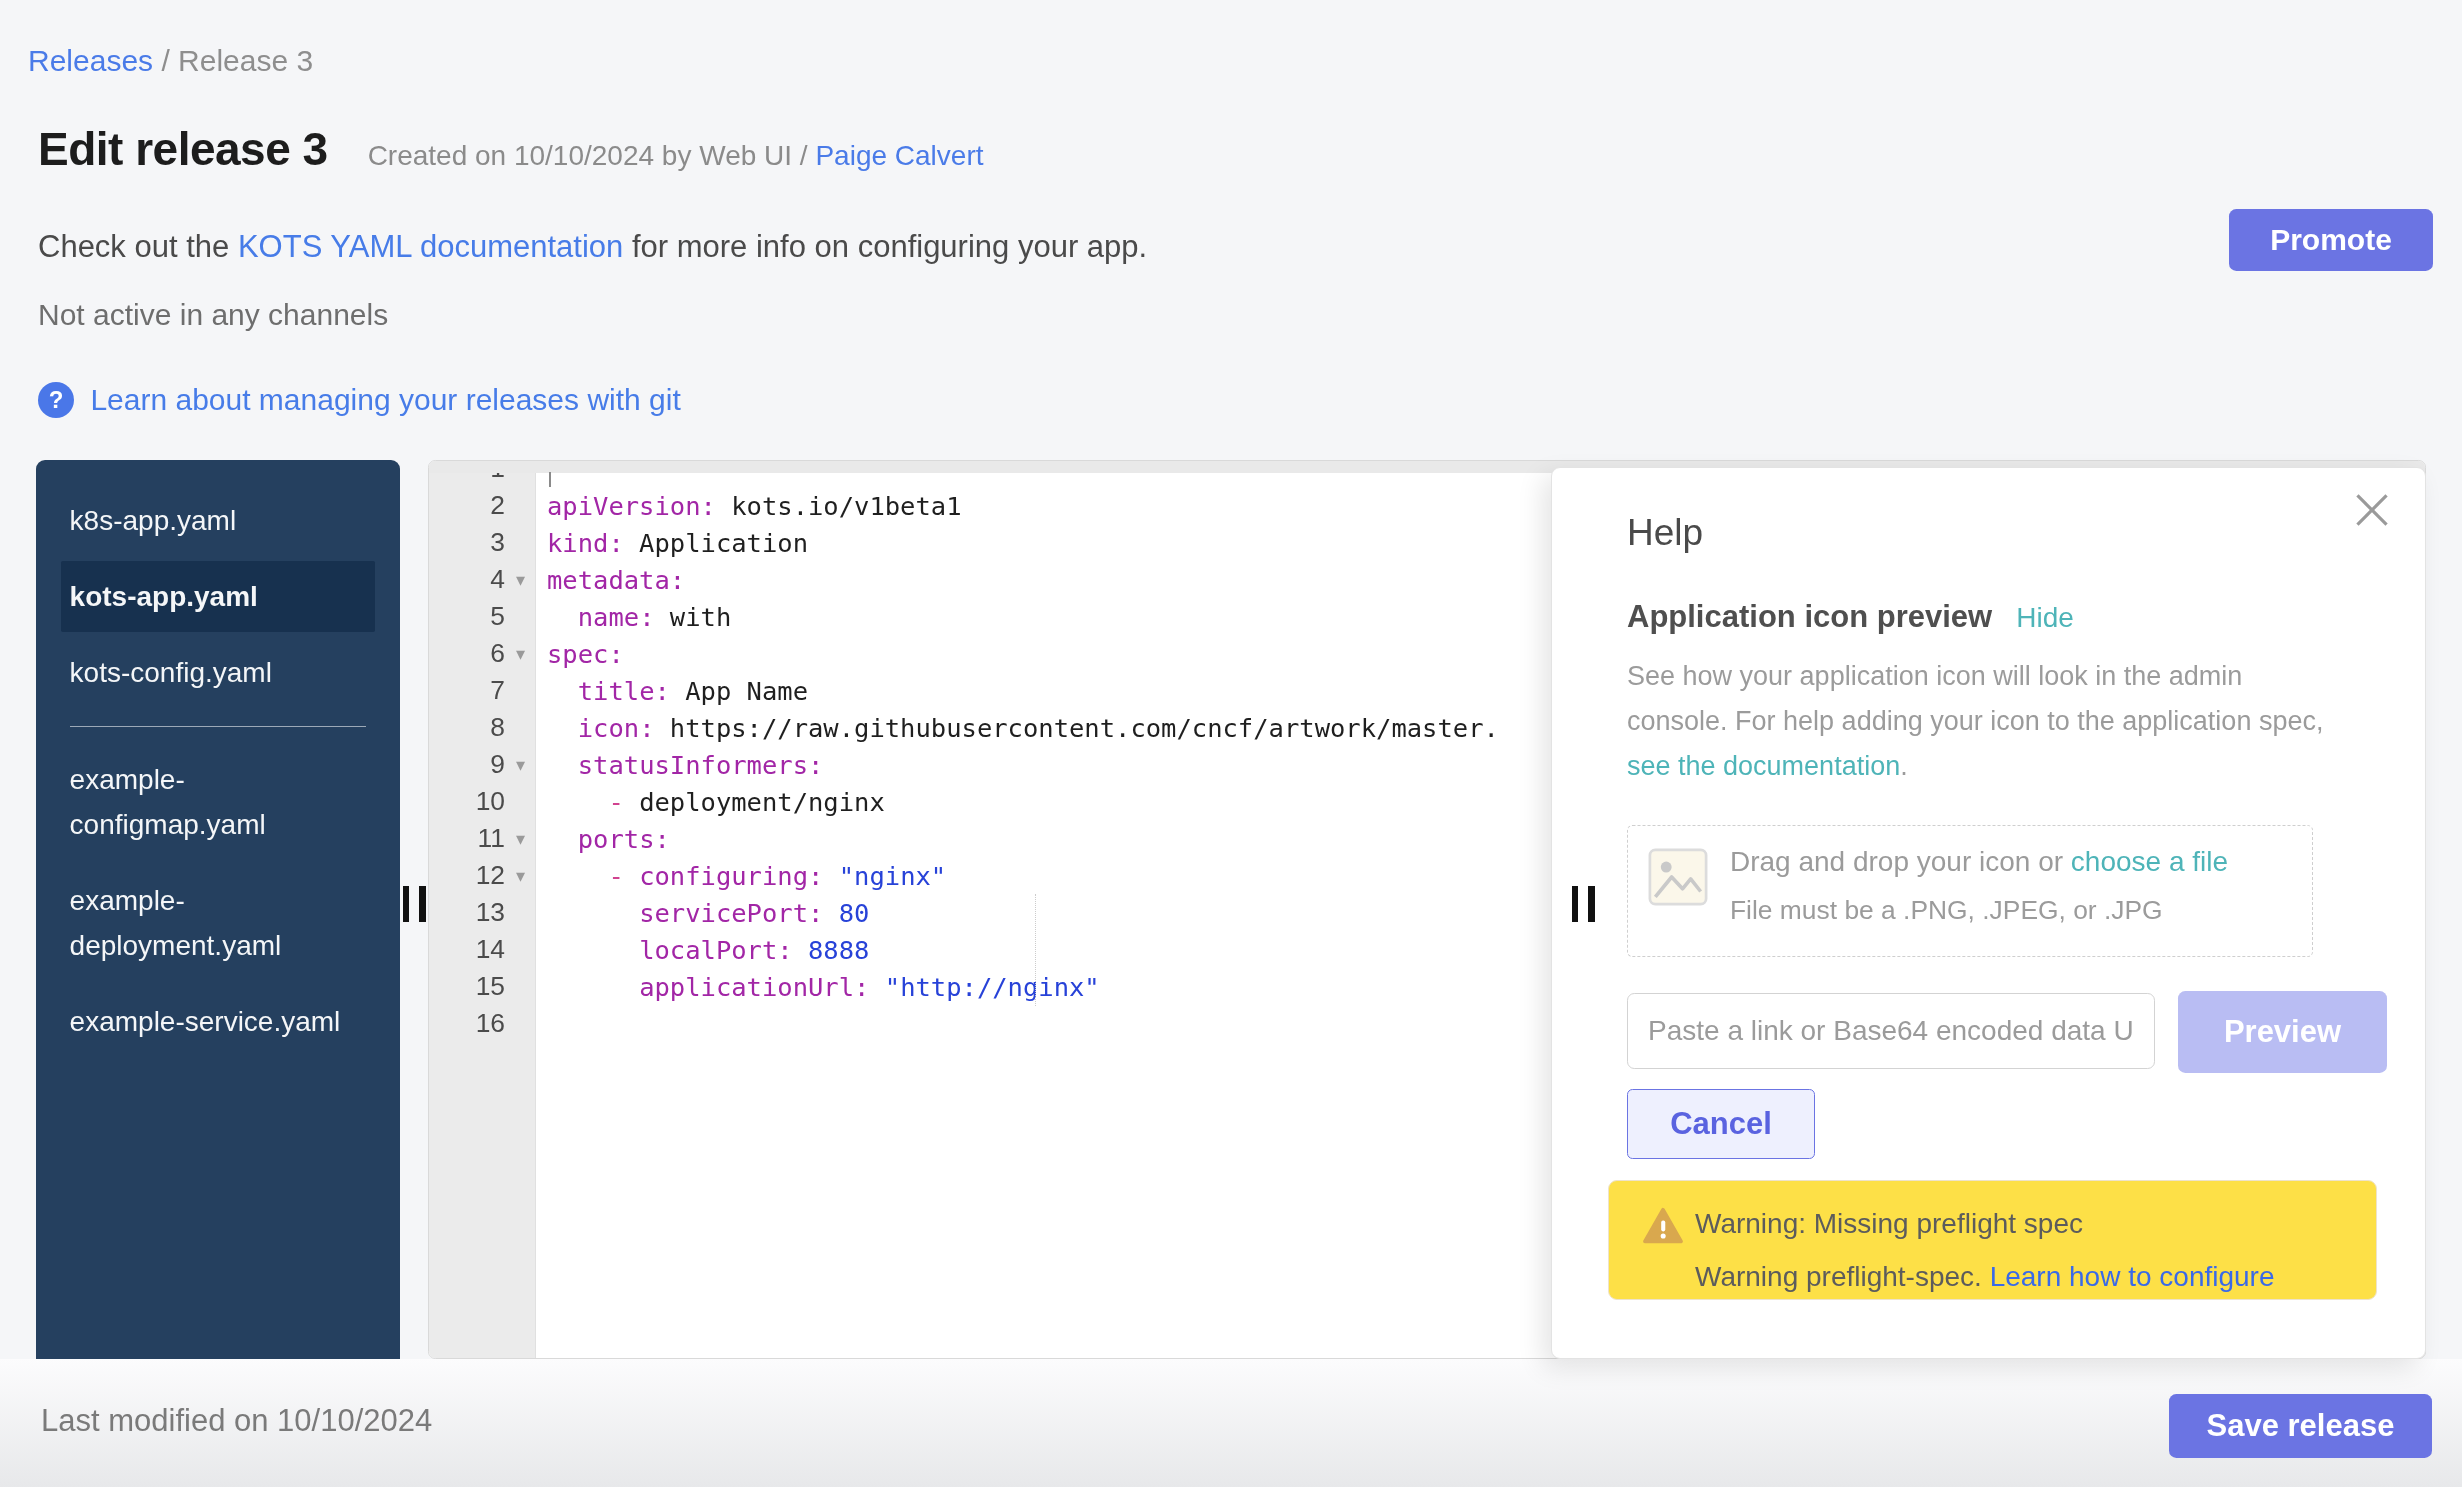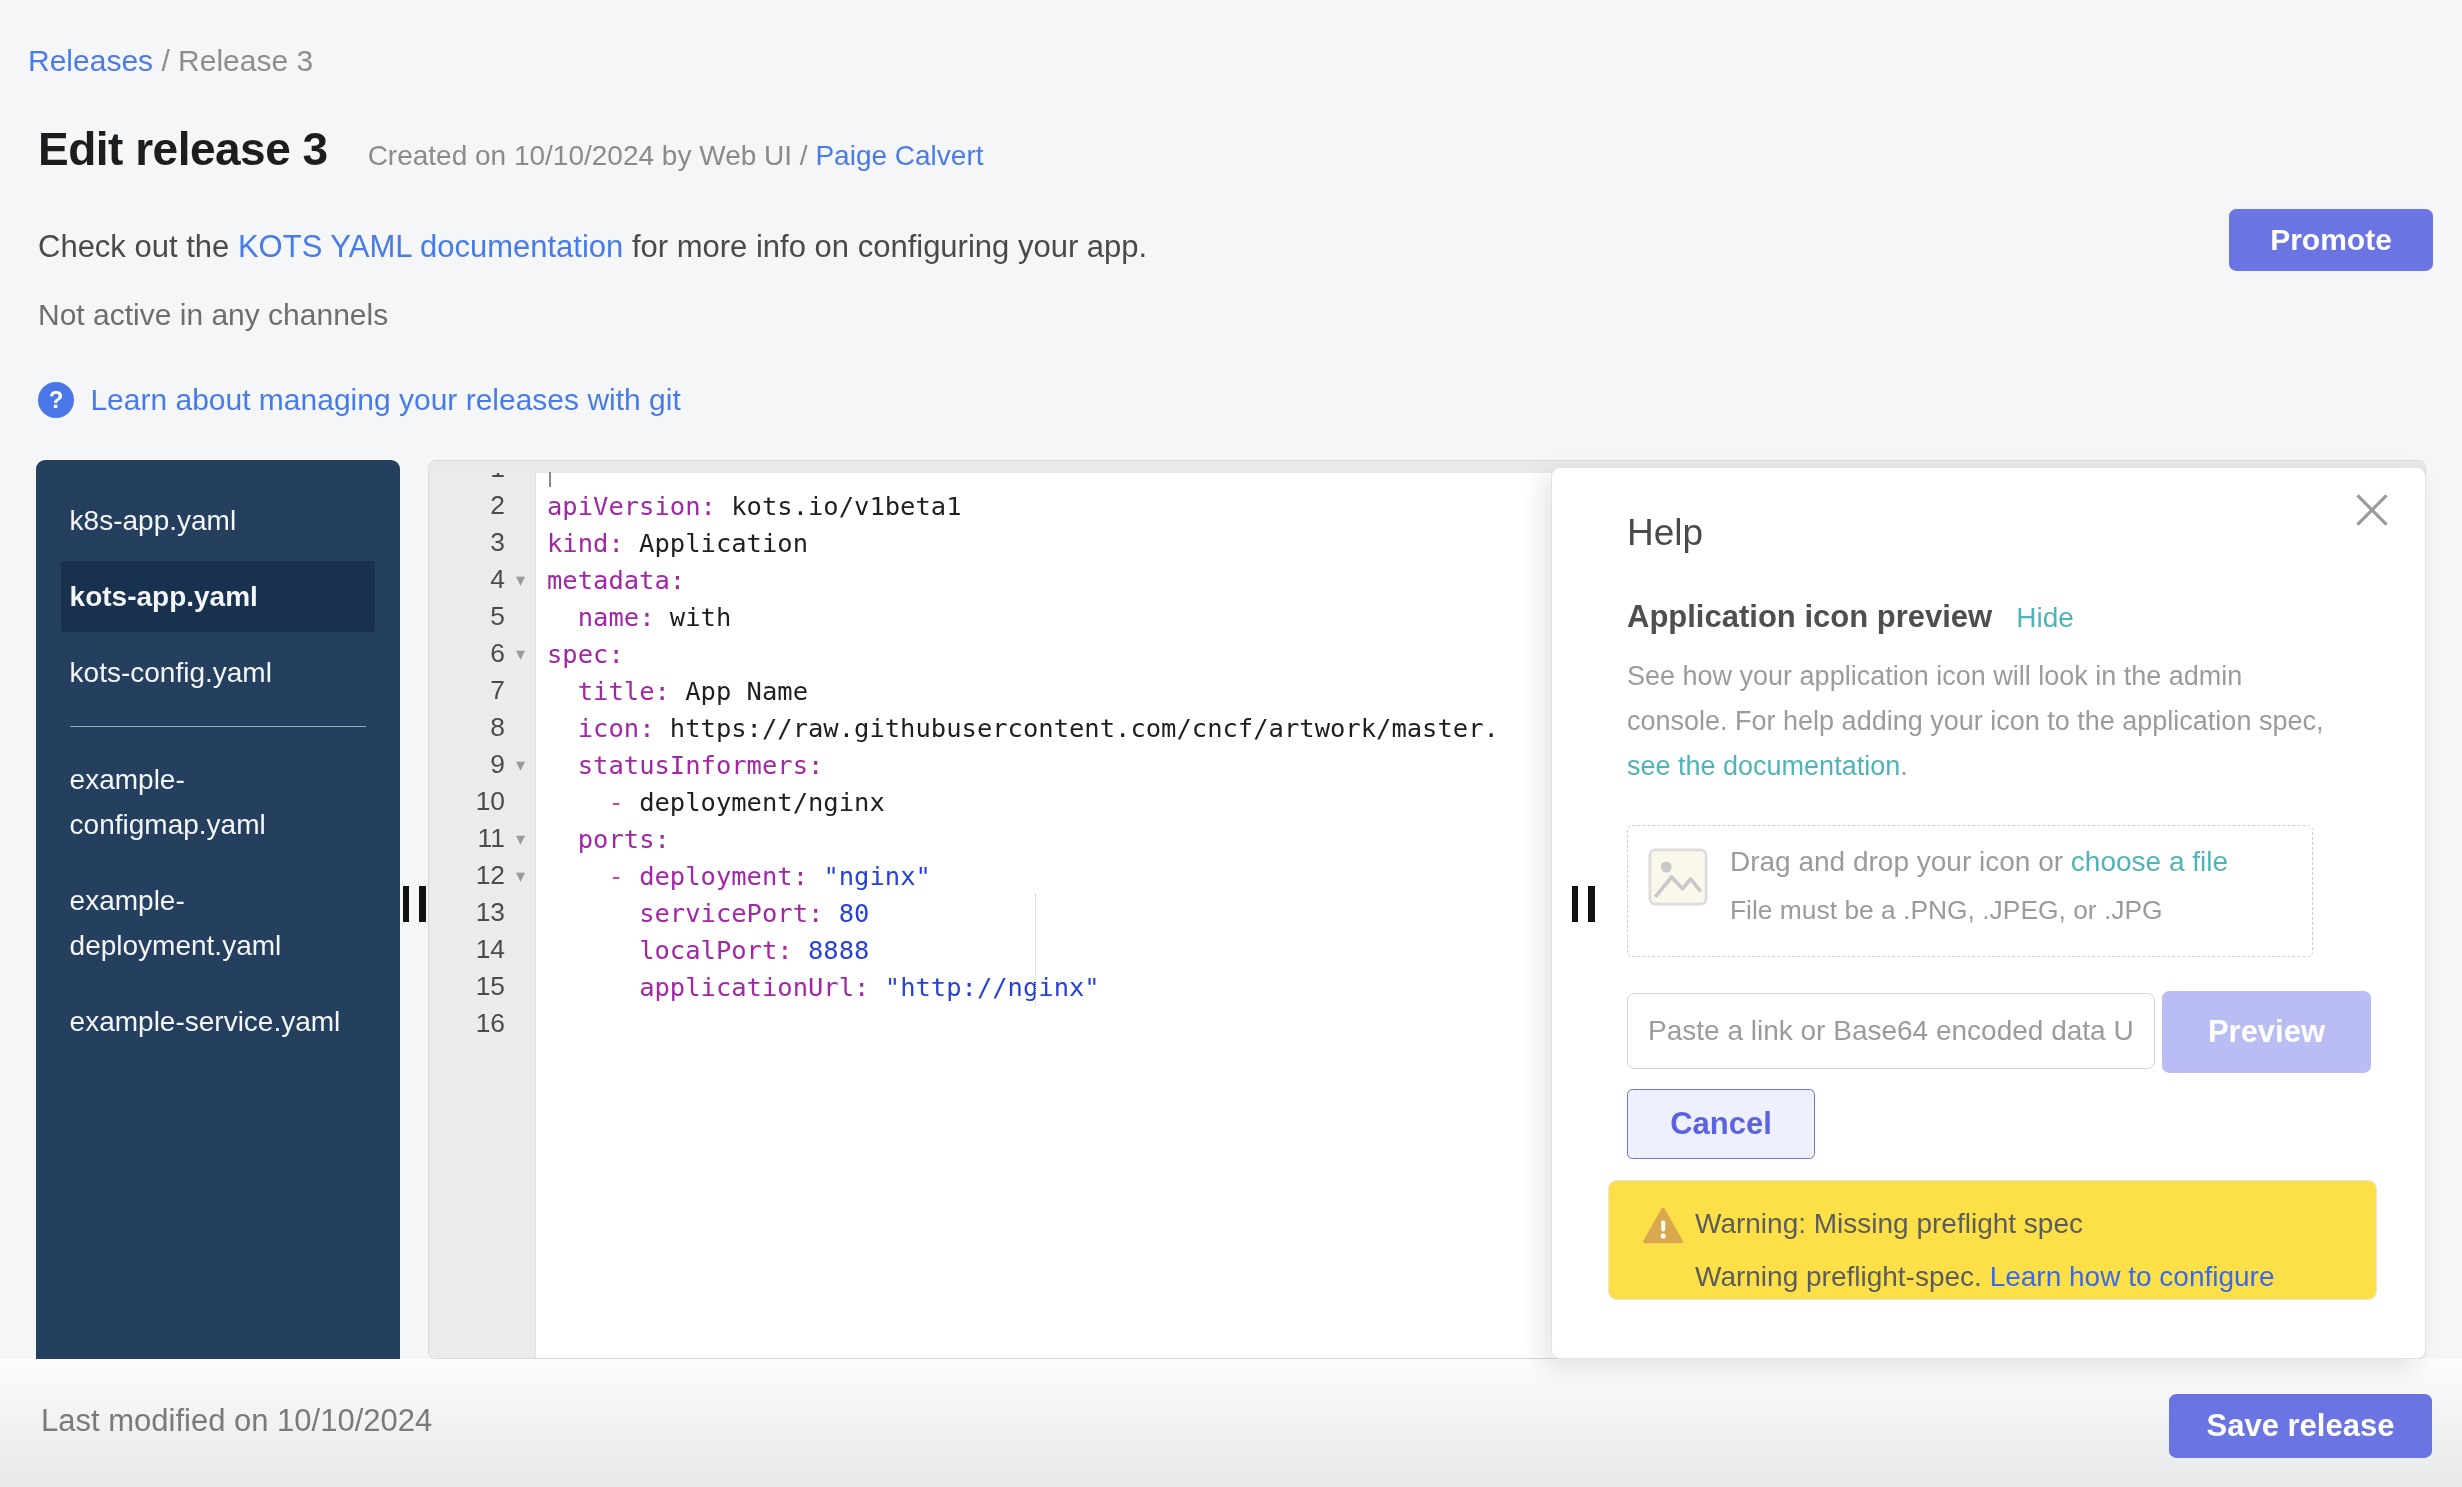--- a/index.html
+++ b/index.html
@@ -71,21 +71,21 @@
   .hide-link{font-size:28px;}
   .help-desc{position:absolute;left:75px;top:186px;font-size:27px;color:#9b9b9b;line-height:45px;}
   .dropzone{position:absolute;left:75px;top:357px;width:686px;height:132px;border:1.8px dashed #cfcfcf;
             border-radius:5.5px;}
   .dz-icon{position:absolute;left:20px;top:22px;}
   .dz-l1{position:absolute;left:102px;top:20px;font-size:28px;color:#9b9b9b;}
   .dz-l2{position:absolute;left:102px;top:69px;font-size:26.4px;color:#9b9b9b;}
   .url-input{position:absolute;left:75px;top:525px;width:528px;height:76px;border:1.8px solid #d3d3d3;
              border-radius:7.3px;font-size:28px;padding:0 20px;color:#555;font-family:"Liberation Sans",sans-serif;}
   .url-input::placeholder{color:#9b9b9b;}
-  .preview-btn{position:absolute;left:610px;top:523px;width:209px;height:82px;background:#b9bdf3;
+  .preview-btn{position:absolute;left:626px;top:523px;width:209px;height:82px;background:#b9bdf3;
                font-size:31px;cursor:default;}
   .cancel-btn{position:absolute;left:75px;top:621px;width:188px;height:70px;background:#eef0fe;
               border:1.8px solid #6b74e3;border-radius:5.5px;color:#5a63e0;font-weight:700;font-size:31px;
               font-family:"Liberation Sans",sans-serif;cursor:pointer;}
   .warning{position:absolute;left:56px;top:712px;width:769px;height:120px;background:#fde047;
            border:0.9px solid #eee3cb;border-radius:9px;}
   .warn-icon{position:absolute;left:33px;top:25.5px;}
   .warn-t1{position:absolute;left:86px;top:27px;font-size:28px;color:#5c5c5c;}
   .warn-t2{position:absolute;left:86px;top:80px;font-size:28px;color:#5c5c5c;white-space:nowrap;}
   .warn-t2 a{color:#3a6ae8;text-decoration:none;cursor:pointer;}
@@ -245,21 +245,21 @@
             <span class="ln">11</span>
             <span class="fold">▾</span>
           </span>
           <span class="ccell"><span class="tk-plain">  </span><span class="tk-key">ports:</span></span>
         </div>
         <div class="code-row">
           <span class="gcell">
             <span class="ln">12</span>
             <span class="fold">▾</span>
           </span>
-          <span class="ccell"><span class="tk-plain">    </span><span class="tk-dash">-</span><span class="tk-plain"> </span><span class="tk-key">deployment:</span><span class="tk-str"> "nginx"</span></span>
+          <span class="ccell"><span class="tk-plain">    </span><span class="tk-dash">-</span><span class="tk-plain"> </span><span class="tk-key">configuring:</span><span class="tk-str"> "nginx"</span></span>
         </div>
         <div class="code-row">
           <span class="gcell">
             <span class="ln">13</span>
             <span class="fold"></span>
           </span>
           <span class="ccell"><span class="tk-plain">      </span><span class="tk-key">servicePort:</span><span class="tk-num"> 80</span></span>
         </div>
         <div class="code-row">
           <span class="gcell">

